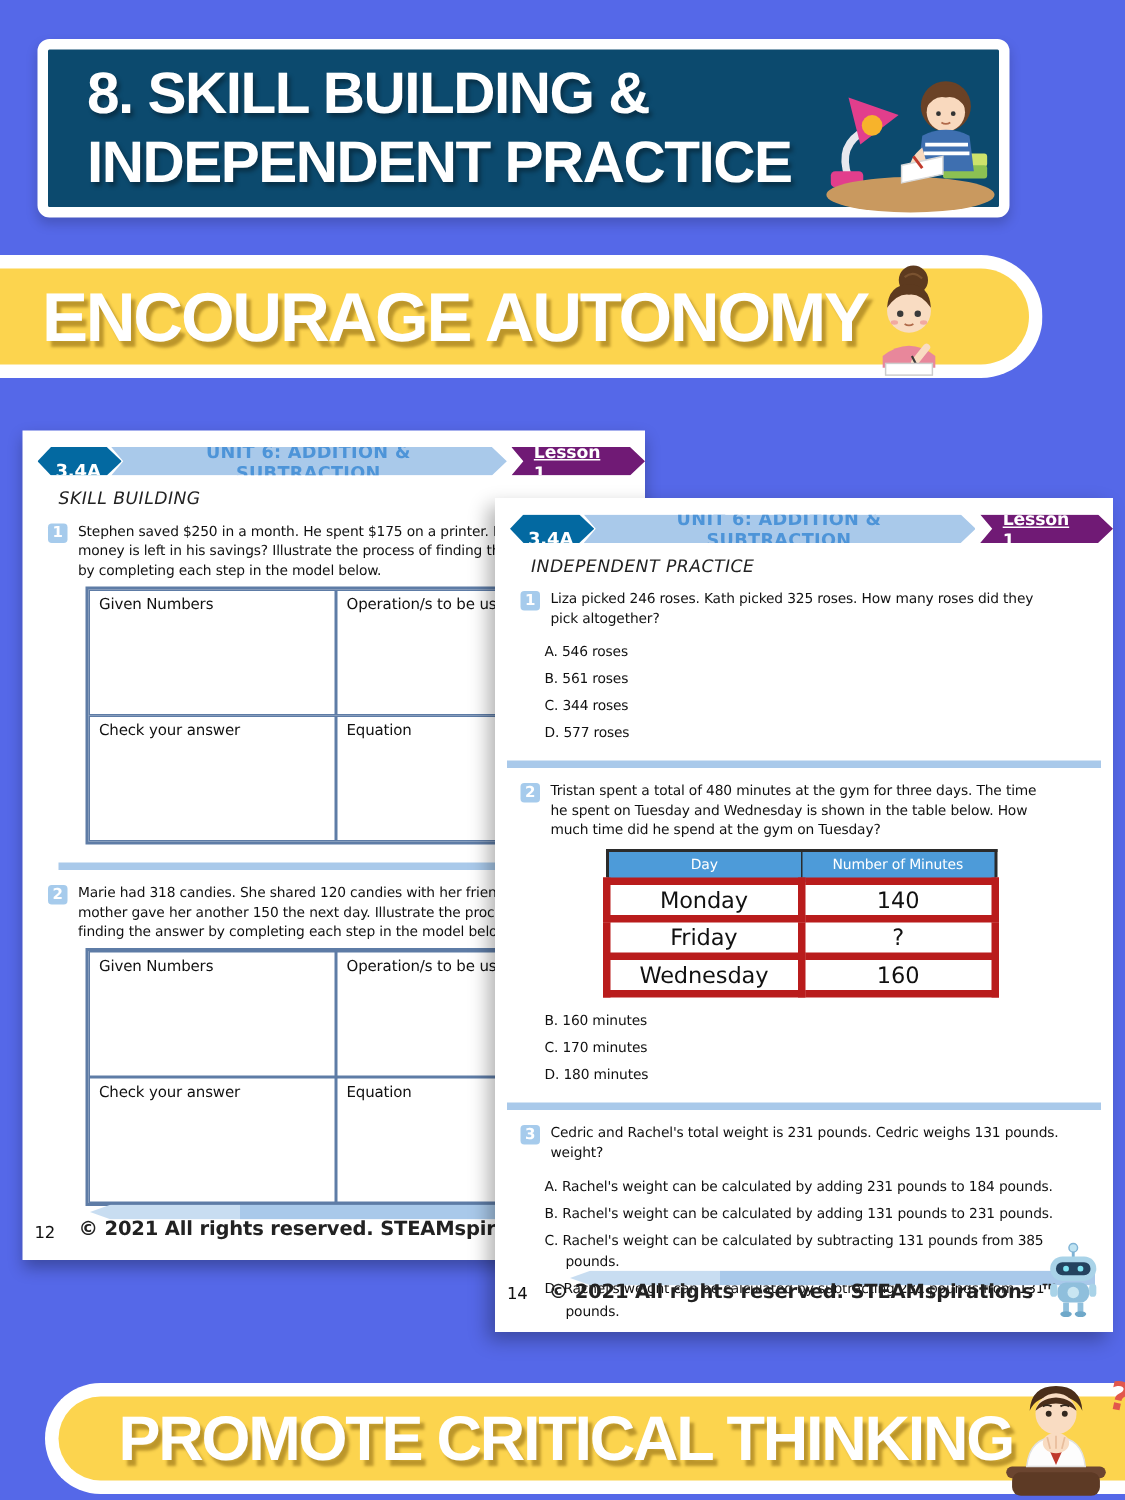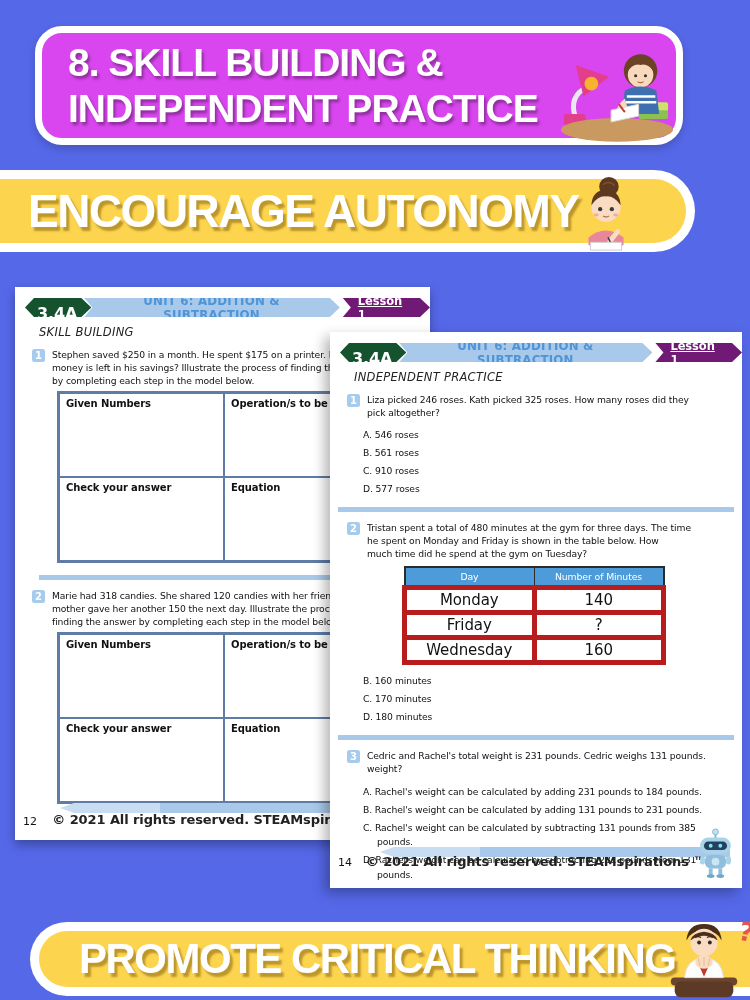--- a/index.html
+++ b/index.html
@@ -3,22 +3,22 @@
 <meta charset="utf-8">
 <style>
   html,body{margin:0;padding:0;}
   body{
     width:750px;height:1000px;position:relative;overflow:hidden;
     background:#5568E8;
     font-family:"Liberation Sans",sans-serif;
   }
   
   .title-banner{
-    position:absolute;left:35px;top:26px;width:634px;height:105px;
-    background:#d946ef;border:7px solid #fff;border-radius:27px;
+    position:absolute;left:25px;top:26px;width:634px;height:105px;
+    background:#0c4a6e;border:7px solid #fff;border-radius:8px;
     box-shadow:0 4px 8px rgba(0,0,0,.18);
     display:flex;align-items:center;
   }
   .title-text{
     padding-left:26px;color:#fff;font-weight:bold;font-size:39px;
     line-height:1.17;letter-spacing:-1px;
     text-shadow:2px 3px 3px rgba(0,0,0,.35);
     white-space:nowrap;
   }
   .study-girl{position:absolute;right:2px;top:6px;width:118px;height:104px;}
@@ -53,21 +53,21 @@
     font-family:"DejaVu Sans",sans-serif;font-size:9.2px;color:#111;
     letter-spacing:-0.1px;overflow:hidden;
   }
   .ws-left{left:15px;top:287px;width:415px;height:553px;z-index:1;
     box-shadow:0 5px 10px rgba(0,0,0,.3);}
   .ws-right{left:330px;top:332px;width:412px;height:556px;z-index:2;
     box-shadow:-5px 5px 12px rgba(0,0,0,.3);}
   
   .chev-row{display:flex;align-items:stretch;height:19px;margin:11px 0 0 10px;}
   .chev-code{
-    background:#14532d;color:#fff;font-weight:bold;font-size:16px;
+    background:#0369a1;color:#fff;font-weight:bold;font-size:12px;
     display:flex;align-items:center;padding:12px 14px 0 12px;
     clip-path:polygon(0 50%,9px 0,calc(100% - 10px) 0,100% 50%,calc(100% - 10px) 100%,9px 100%);
   }
   .chev-band{
     margin-left:-7px;background:#A9C9EA;color:#4D94D8;font-weight:bold;
     font-size:11.8px;display:flex;align-items:center;padding:0 18px 0 17px;
     letter-spacing:.2px;
     clip-path:polygon(0 0,calc(100% - 10px) 0,100% 50%,calc(100% - 10px) 100%,0 100%,8px 50%);
     text-align:center;
   }
@@ -86,21 +86,21 @@
     border-radius:2.5px;margin-right:7px;margin-top:1px;
   }
   .q-text{line-height:1.42;}
   .q-text div{white-space:nowrap;}
   
   .model-table{
     margin:4px 0 0 42px;width:360px;height:168px;
     display:grid;grid-template-columns:165px 1fr;grid-template-rows:1fr 1fr;
     border:2px solid #5E7CA6;
   }
-  .model-cell{border:1px solid #5E7CA6;padding:4px 6px;font-weight:bold;font-size:10px;white-space:nowrap;}
+  .model-cell{border:1px solid #5E7CA6;padding:4px 6px;font-weight:normal;font-size:10px;white-space:nowrap;}
   .divider{height:5px;background:#A9C9EA;margin:12px 0 0 24px;width:378px;}
   .ws-right .divider{margin-left:8px;width:396px;}
   
   .opts{margin:10px 17px 0 33px;}
   .opt{margin-bottom:6px;line-height:1.3;white-space:nowrap;}
   .opts-hang .opt{white-space:normal;line-height:1.6;margin-bottom:3px;}
   .opt .l2{padding-left:14px;}
   
   .day-table{margin:6px 0 0 72px;border-collapse:collapse;text-align:center;border:2px solid #2b2b2b;padding-left:12px;}
   .day-table th{
@@ -231,31 +231,31 @@
   <div class="q">
     <div class="q-badge">1</div>
     <div class="q-text">
       <div>Liza picked 246 roses. Kath picked 325 roses. How many roses did they</div>
       <div>pick altogether?</div>
     </div>
   </div>
   <div class="opts">
     <div class="opt">A. 546 roses</div>
     <div class="opt">B. 561 roses</div>
-    <div class="opt">C. 910 roses</div>
+    <div class="opt">C. 344 roses</div>
     <div class="opt">D. 577 roses</div>
   </div>
 
   <div class="divider"></div>
 
   <div class="q">
     <div class="q-badge">2</div>
     <div class="q-text">
       <div>Tristan spent a total of 480 minutes at the gym for three days. The time</div>
-      <div>he spent on Monday and Friday is shown in the table below. How</div>
+      <div>he spent on Tuesday and Wednesday is shown in the table below. How</div>
       <div>much time did he spend at the gym on Tuesday?</div>
     </div>
   </div>
 
   <table class="day-table">
     <tbody>
         <tr>
       <th>Day</th>
       <th>Number of Minutes</th>
     </tr>

